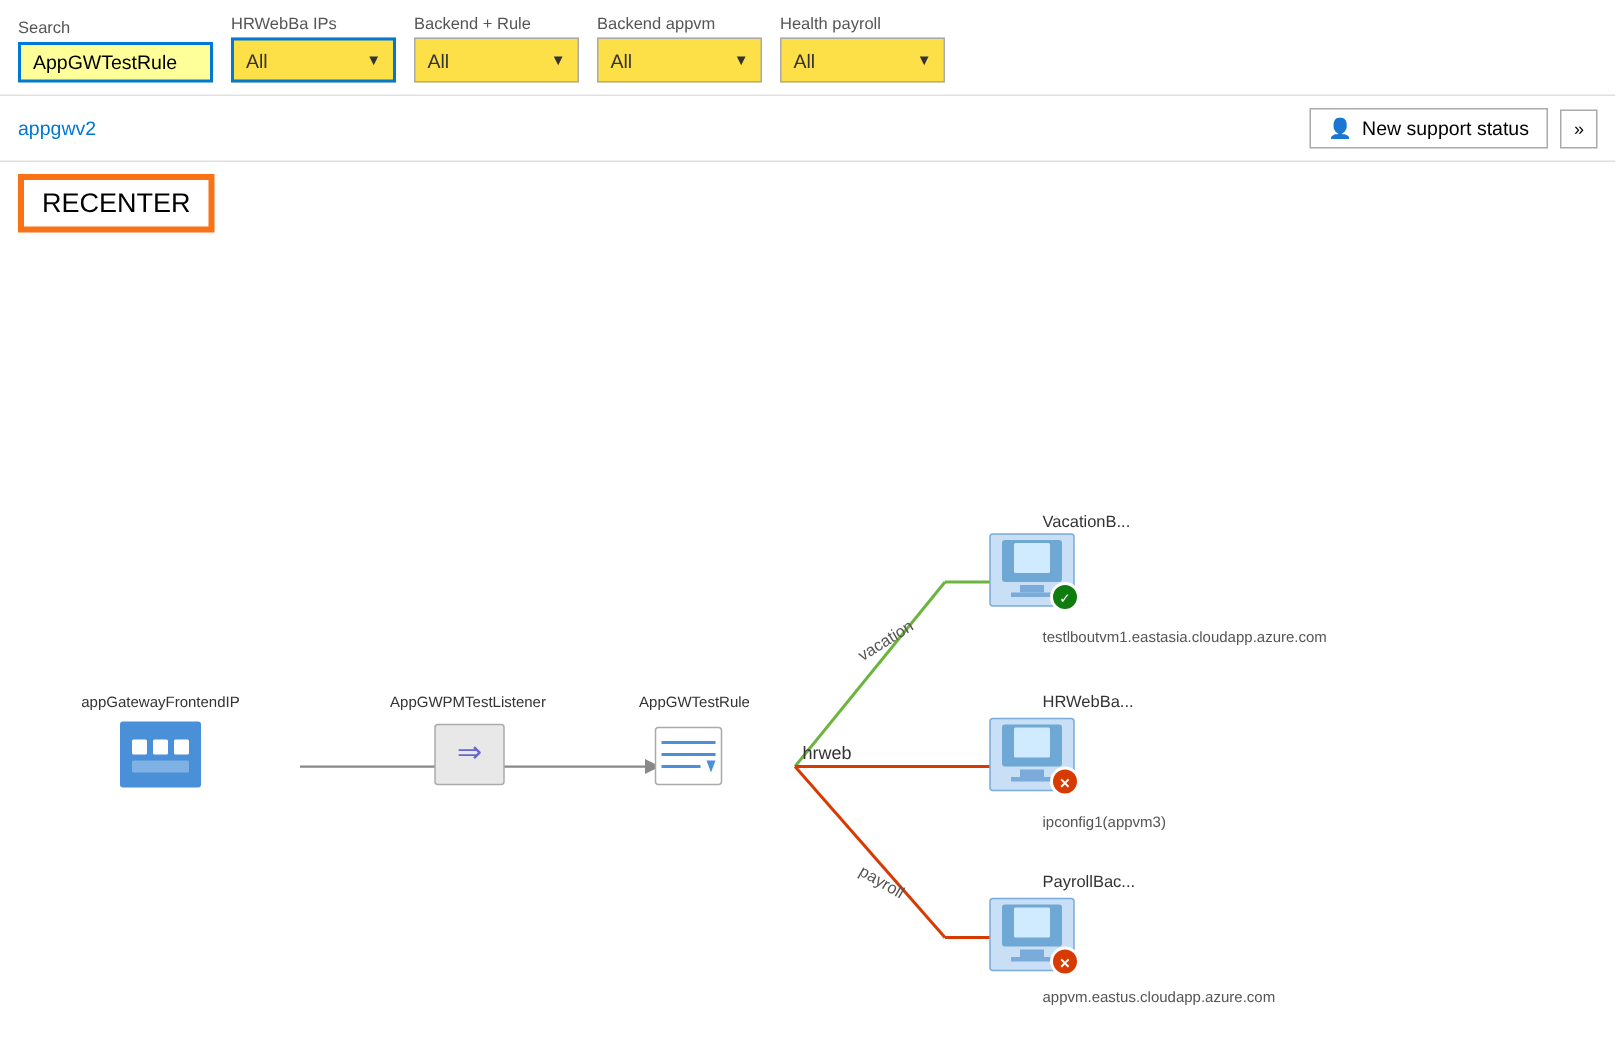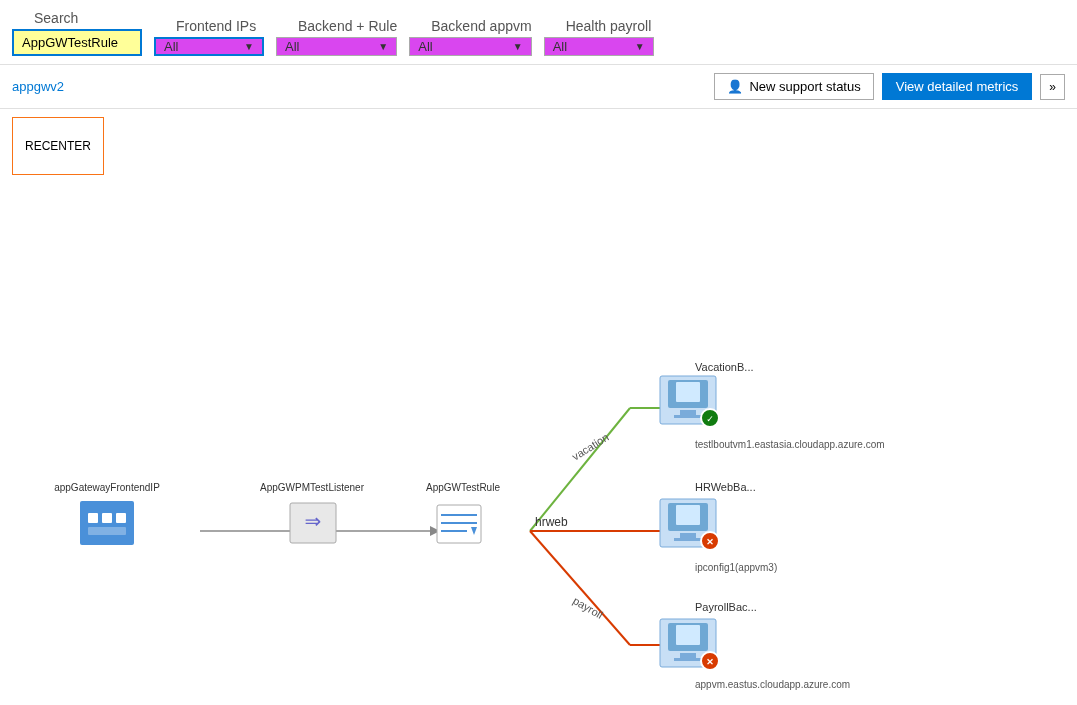--- a/index.html
+++ b/index.html
@@ -14,44 +14,43 @@
       background: #fff;
     }
 
     .filter-group {
       display: flex;
       flex-direction: column;
       gap: 3px;
     }
 
     .filter-label {
-      font-size: 14px;
+      font-size: 11px;
       color: #555;
-      margin-left: 22px;
     }
 
     .filter-input {
       border: 2px solid #0078d4;
       padding: 4px 8px;
       font-size: 13px;
       background: #ffff99;
       width: 130px;
       outline: none;
     }
 
     .select-wrap {
       display: flex;
       align-items: center;
       justify-content: space-between;
       border: 1px solid #aaa;
       padding: 5px 8px;
-      background: #d946ef;
+      background: #fde047;
       cursor: pointer;
       min-width: 110px;
-      height: 19px;
+      height: 30px;
     }
 
     .select-wrap.active {
       border: 2px solid #0078d4;
     }
 
     .chevron {
       font-size: 10px;
       color: #333;
       margin-left: 8px;
@@ -107,25 +106,25 @@
 
     .btn-chevron {
       border: 1px solid #aaa;
       padding: 5px 8px;
       background: #fff;
       cursor: pointer;
       font-size: 12px;
     }
 
     .recenter-btn {
-      border: 1px solid #f97316;
-      padding: 21px 12px;
-      background: #fff;
-      cursor: pointer;
-      font-size: 12px;
+      border: 4px solid #f97316;
+      padding: 5px 12px;
+      background: #fff;
+      cursor: pointer;
+      font-size: 18px;
       margin: 8px 12px;
       display: inline-block;
     }
 
     .canvas-area {
       position: relative;
       width: 100%;
       height: calc(705px - 115px);
       overflow: hidden;
       background: #fff;
@@ -141,21 +140,21 @@
 </head>
 <body>
 
 <div class="top-bar">
   <div class="filter-group">
     <span class="filter-label">Search</span>
     <input class="filter-input" type="text" value="AppGWTestRule" style="">
   </div>
 
   <div class="filter-group">
-    <span class="filter-label">Frontend IPs</span>
+    <span class="filter-label">HRWebBa IPs</span>
     <div class="select-wrap active">
       <span>All</span>
       <span class="chevron">▼</span>
     </div>
   </div>
 
   <div class="filter-group">
     <span class="filter-label">Backend + Rule</span>
     <div class="select-wrap">
       <span>All</span>
@@ -181,23 +180,20 @@
 </div>
 
 <div class="toolbar">
   <div class="toolbar-left">
     <a class="breadcrumb-link">appgwv2</a>
   </div>
   <div class="toolbar-right">
     <button class="btn-support">
       <span style="font-size:13px;">👤</span>
       <span>New support status</span>
-    </button>
-    <button class="btn-metrics">
-      <span>View detailed metrics</span>
     </button>
     <button class="btn-chevron">
       <span>»</span>
     </button>
   </div>
 </div>
 
 <div>
   <button class="recenter-btn">
     <span>RECENTER</span>

